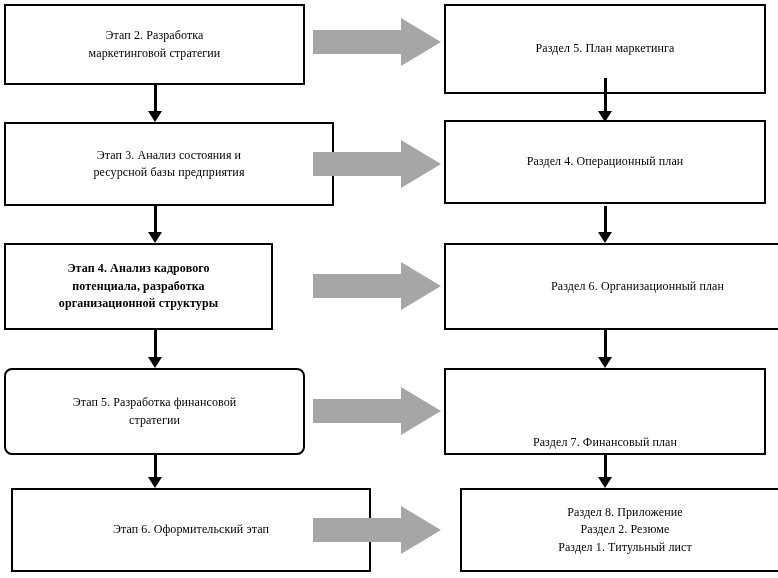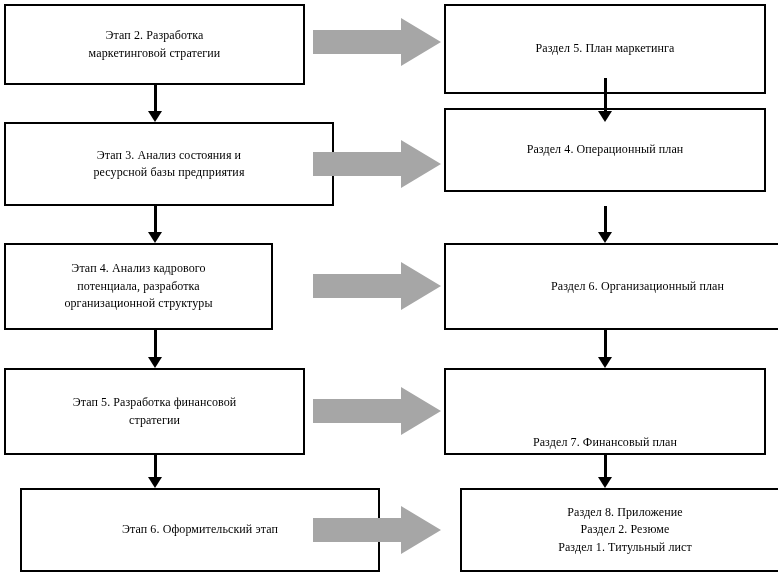--- a/index.html
+++ b/index.html
@@ -73,40 +73,40 @@
   <div class="node" style="left:4px; top:4px; width:301px; height:81px;">
     <span class="node-text">Этап 2. Разработка
 маркетинговой стратегии</span>
   </div>
 
   <div class="node" style="left:4px; top:122px; width:330px; height:84px;">
     <span class="node-text">Этап 3. Анализ состояния и
 ресурсной базы предприятия</span>
   </div>
 
-  <div class="node" style="left:4px; top:243px; width:269px; height:87px;">
+  <div class="node" style="left:4px; top:243px; width:269px; height:87px;font-weight:bold;">
     <span class="node-text">Этап 4. Анализ кадрового
 потенциала, разработка
 организационной структуры</span>
   </div>
 
-  <div class="node" style="left:4px; top:368px; width:301px; height:87px;">
+  <div class="node" style="left:4px; top:368px; width:301px; height:87px;border-radius:8px;">
     <span class="node-text">Этап 5. Разработка финансовой
 стратегии</span>
   </div>
 
-  <div class="node" style="left:20px; top:488px; width:360px; height:84px;">
+  <div class="node" style="left:11px; top:488px; width:360px; height:84px;">
     <span class="node-text">Этап 6. Оформительский этап</span>
   </div>
 
   <div class="node" style="left:444px; top:4px; width:322px; height:90px;">
     <span class="node-text">Раздел 5. План маркетинга</span>
   </div>
 
-  <div class="node" style="left:444px; top:108px; width:322px; height:84px;text-align:center;">
+  <div class="node" style="left:444px; top:120px; width:322px; height:84px;text-align:center;">
     <span class="node-text">Раздел 4. Операционный план</span>
   </div>
 
   <div class="node" style="left:444px; top:243px; width:387px; height:87px;">
     <span class="node-text">Раздел 6. Организационный план</span>
   </div>
 
   <div class="node" style="left:444px; top:368px; width:322px; height:87px;align-items:flex-end;">
     <span class="node-text">Раздел 7. Финансовый план</span>
   </div>

